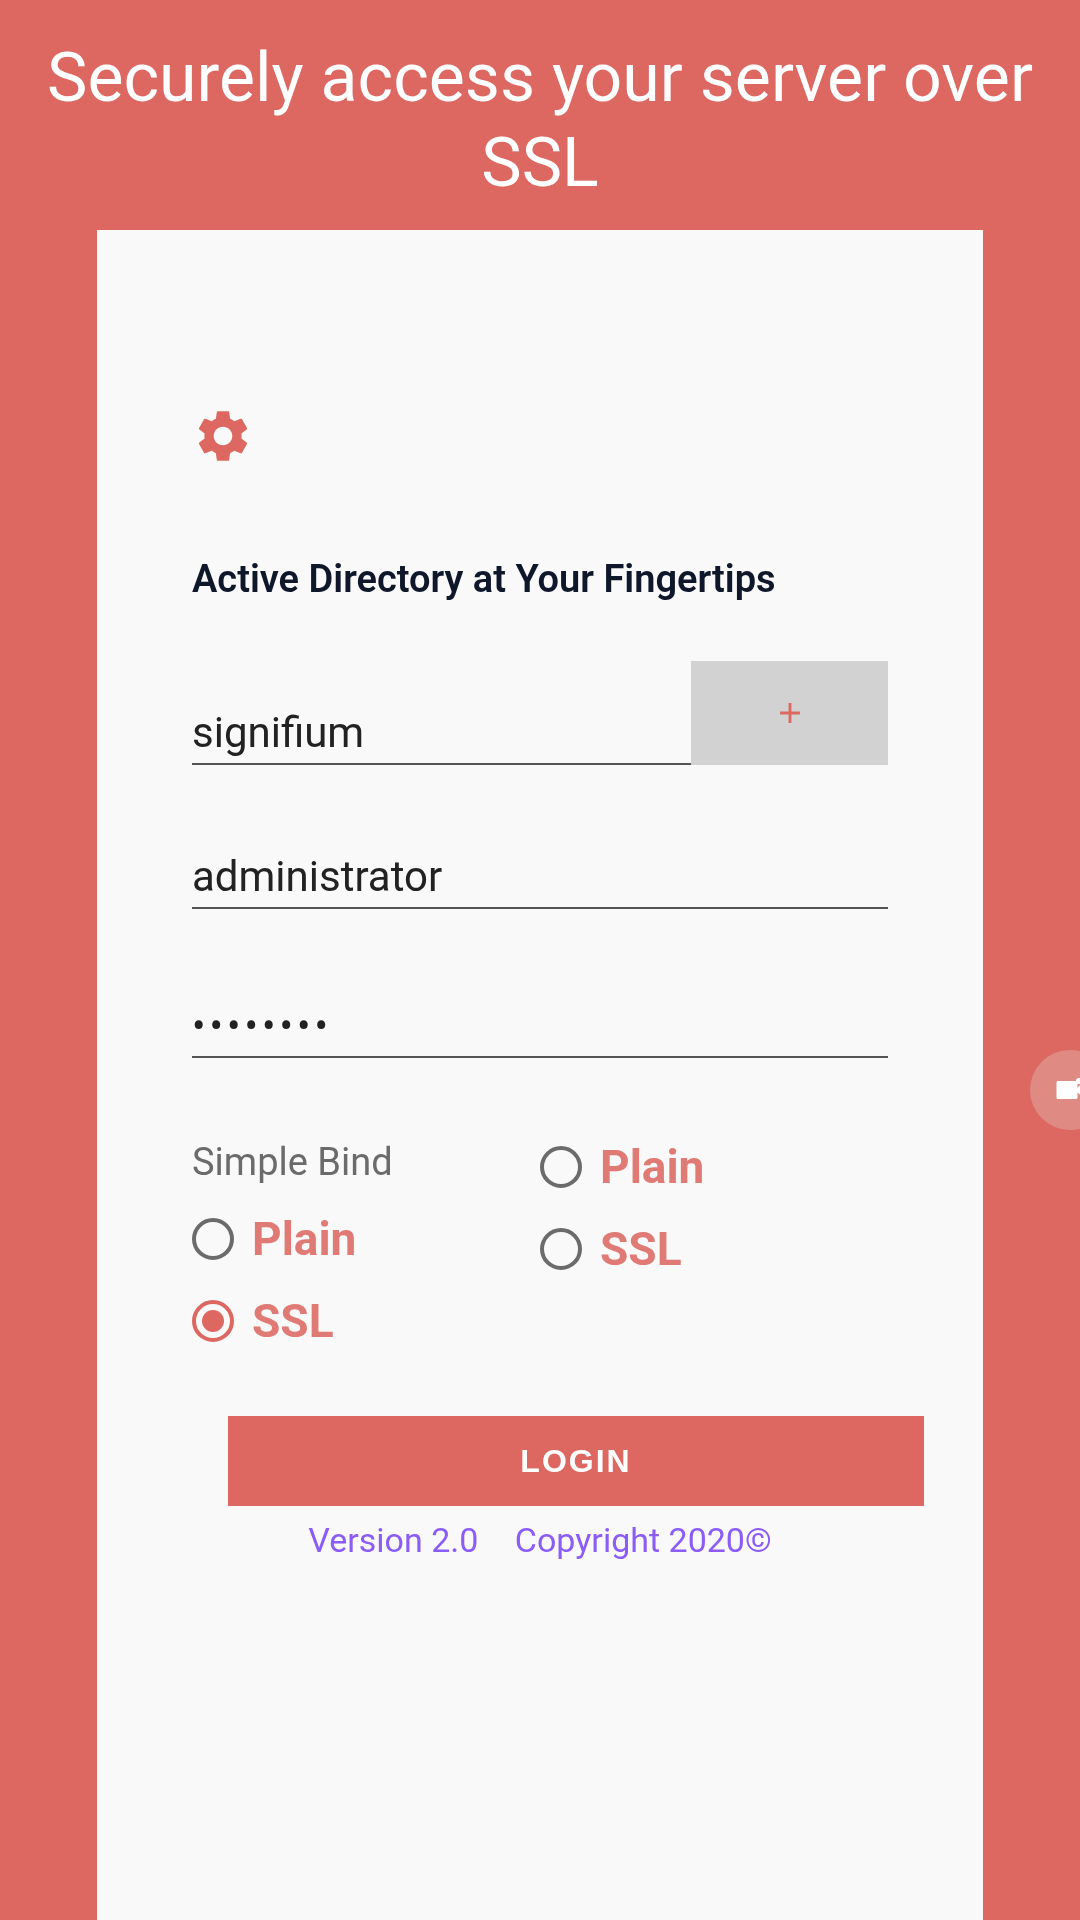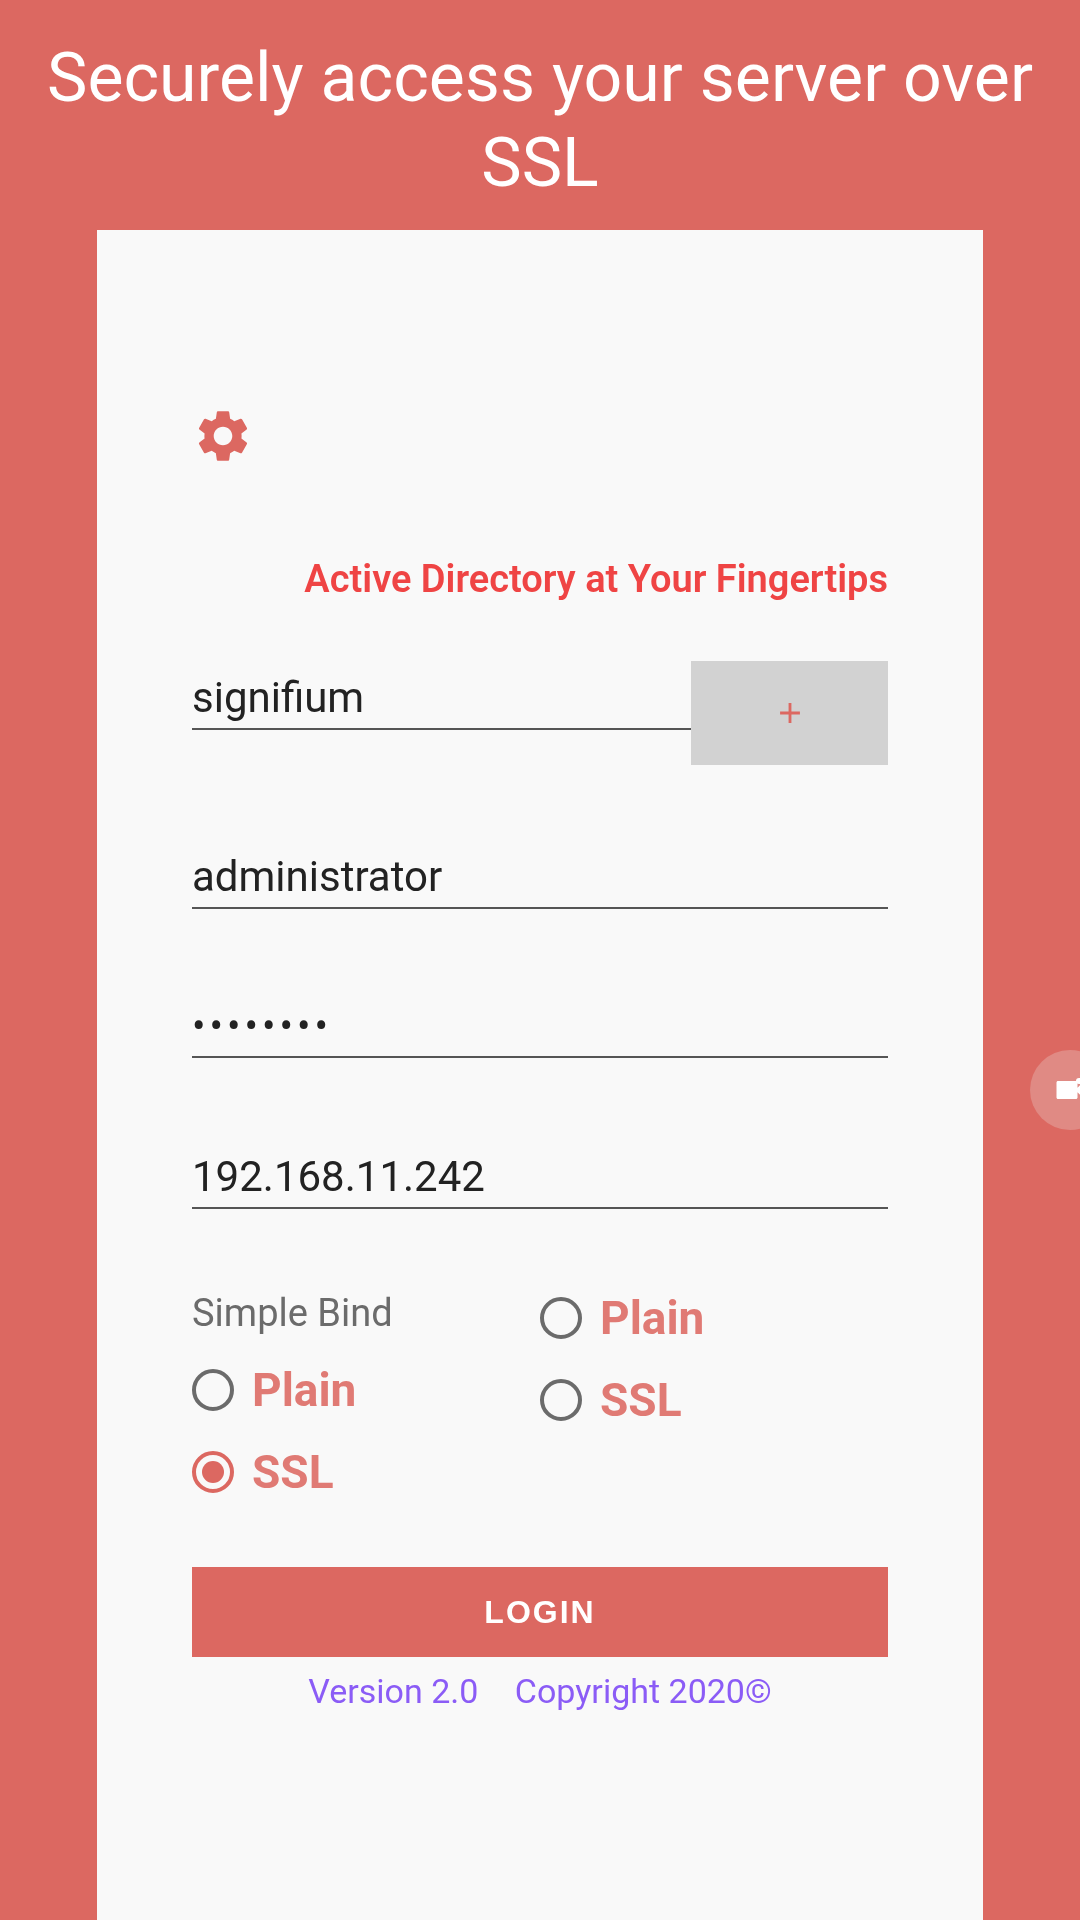--- a/index.html
+++ b/index.html
@@ -27,30 +27,30 @@
       padding: 175px 95px 40px;
       position: relative;
     }
     .gear-icon {
       width: 62px;
       height: 62px;
       position: relative;
     }
     .gear-icon svg { display: block; }
     .tagline {
-      color: #ef4444;
+      color: #0f172a;
       font-size: 38px;
       font-weight: 600;
-      text-align: right;
+      text-align: left;
       margin-top: 90px;
       margin-bottom: 60px;
     }
     .row-domain {
       display: flex;
-      align-items: flex-start;
+      align-items: flex-end;
       margin-bottom: 75px;
     }
     .input-field {
       border: none;
       border-bottom: 2px solid #555;
       background: transparent;
       font-size: 42px;
       color: #222;
       padding: 12px 0 6px;
       outline: none;
@@ -123,20 +123,21 @@
     .login-button {
       width: 100%;
       height: 90px;
       background: #DC6861;
       color: #FFF;
       border: none;
       font-size: 32px;
       font-weight: 600;
       letter-spacing: 2px;
       cursor: pointer;
+      margin-left: 36px;
     }
     .footer-text {
       text-align: center;
       color: #8b5cf6;
       font-size: 34px;
       font-weight: 400;
       margin-top: 14px;
     }
     .footer-text span { margin: 0 14px; }
     .camera-fab {
@@ -185,23 +186,20 @@
   </div>
 
   <div class="field-block">
     <input class="input-field" type="text" value="administrator" style="">
   </div>
 
   <div class="field-block">
     <div class="input-field password-dots">••••••••</div>
   </div>
 
-  <div class="field-block">
-    <input class="input-field" type="text" value="192.168.11.242" style="">
-  </div>
 
   <div class="radio-section">
     <div class="radio-col">
       <div class="radio-header">Simple Bind</div>
       <div class="radio-row">
         <span class="radio-ring"></span>
         <span class="radio-label">Plain</span>
       </div>
       <div class="radio-row">
         <span class="radio-ring selected"></span>

